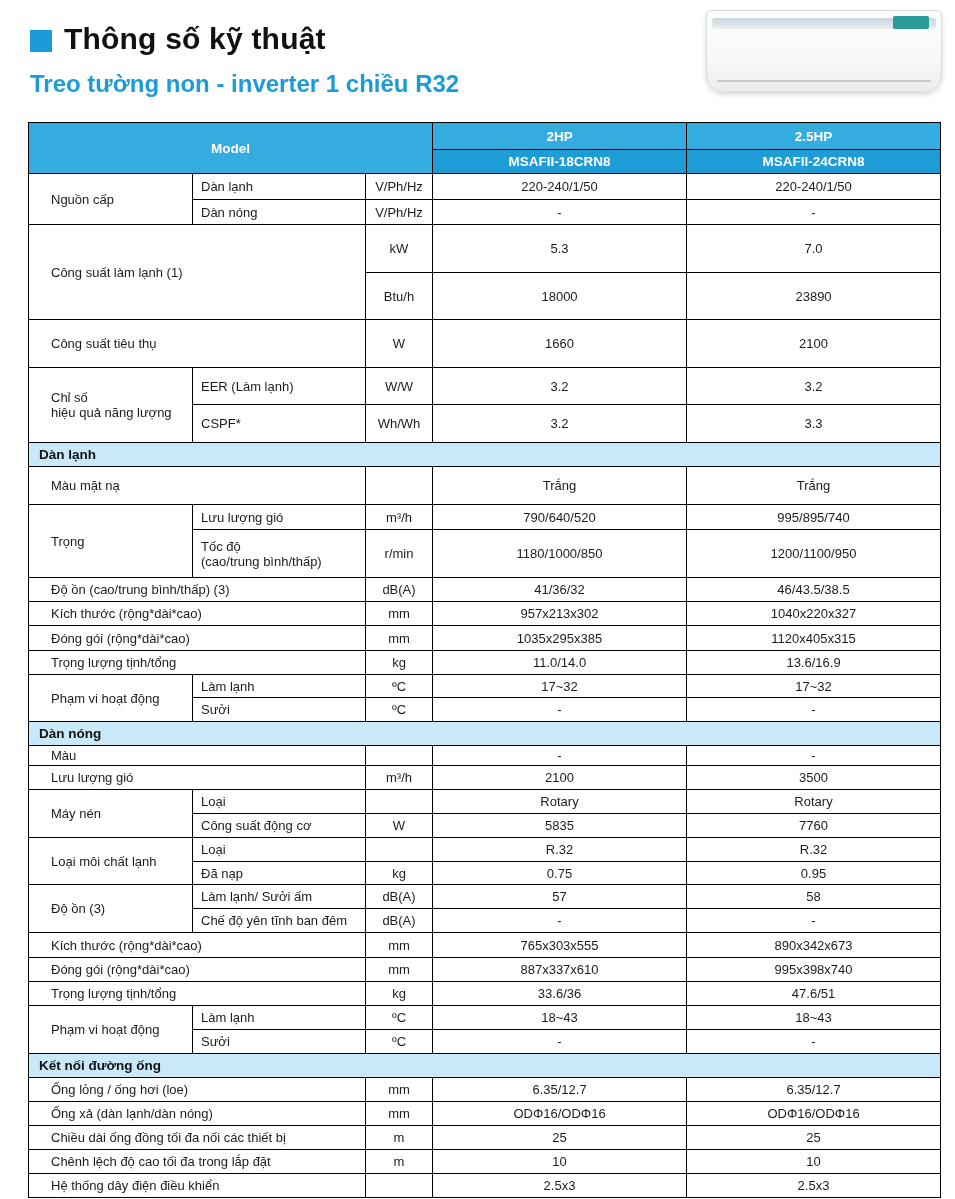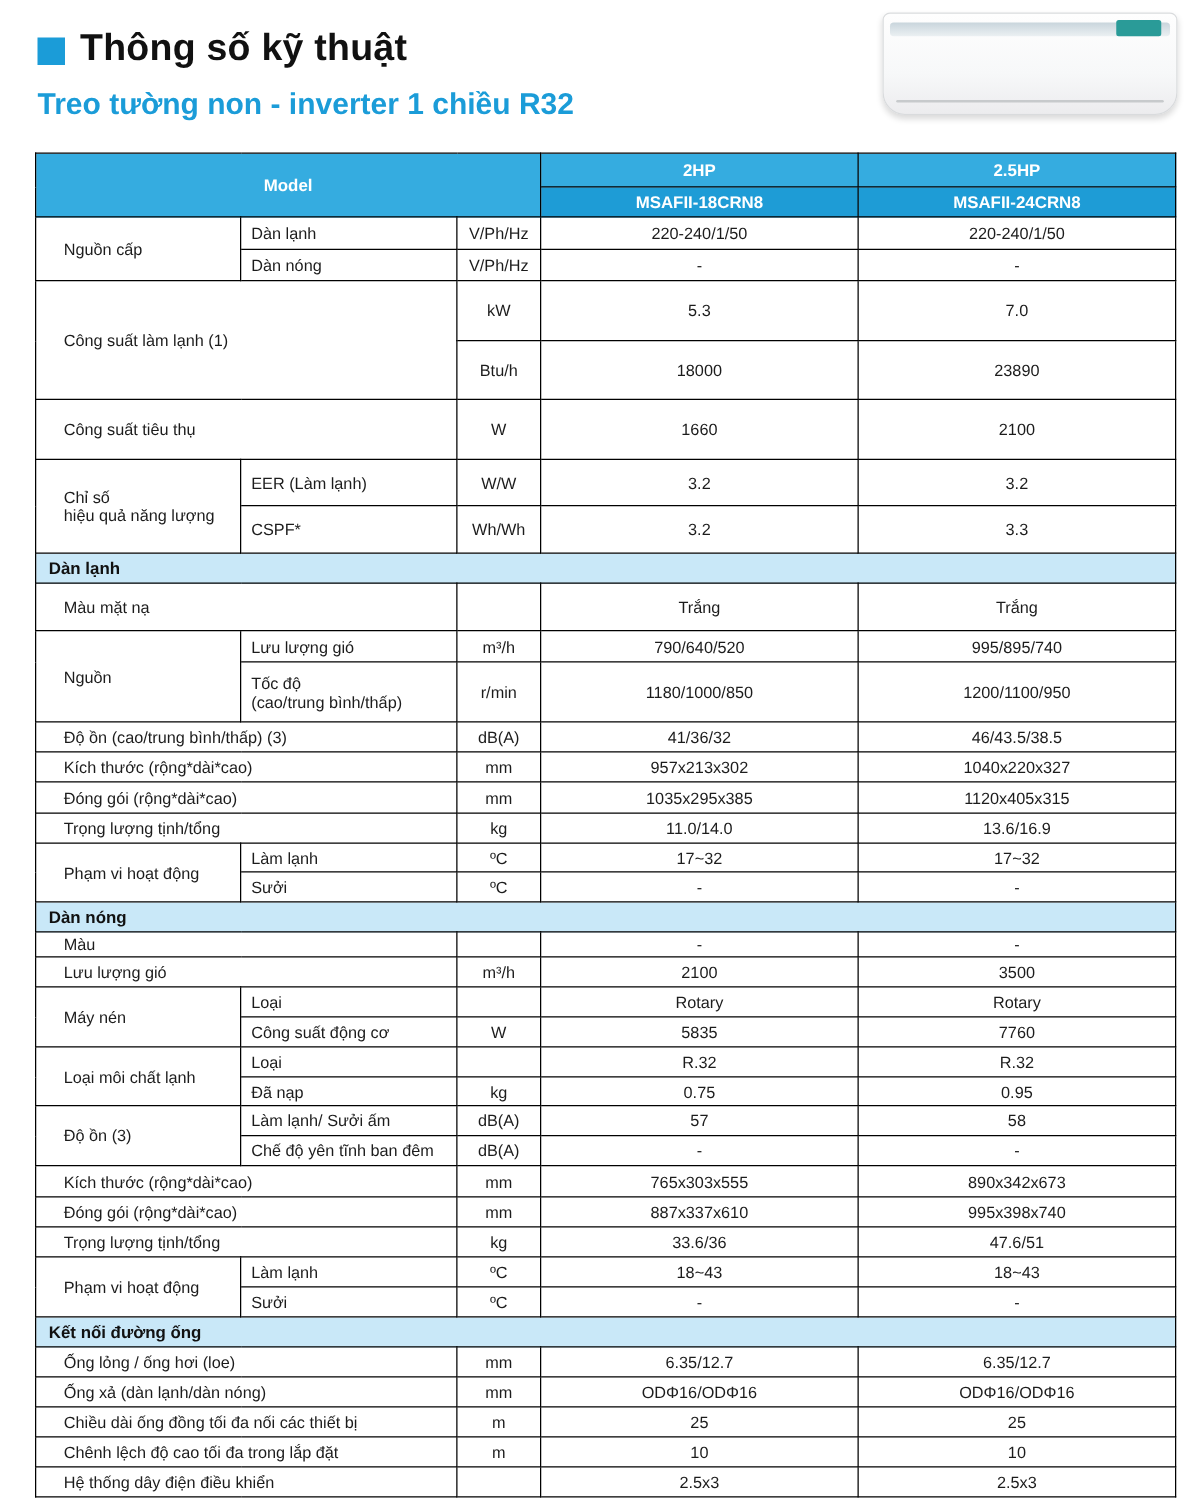--- a/index.html
+++ b/index.html
@@ -217,21 +217,21 @@
           <tr class="section-row">
             <td colspan="5">Dàn lạnh</td>
           </tr>
           <tr style="height: 38px;">
             <td class="label" colspan="2">Màu mặt nạ</td>
             <td class="unit"></td>
             <td class="val">Trắng</td>
             <td class="val">Trắng</td>
           </tr>
           <tr style="height: 25px;">
-            <td class="label" rowspan="2">Nguồn</td>
+            <td class="label" rowspan="2">Trọng</td>
             <td class="label sub">Lưu lượng gió</td>
             <td class="unit">m³/h</td>
             <td class="val">790/640/520</td>
             <td class="val">995/895/740</td>
           </tr>
           <tr style="height: 48px;">
             <td class="label sub">Tốc độ
 (cao/trung bình/thấp)</td>
             <td class="unit">r/min</td>
             <td class="val">1180/1000/850</td>

